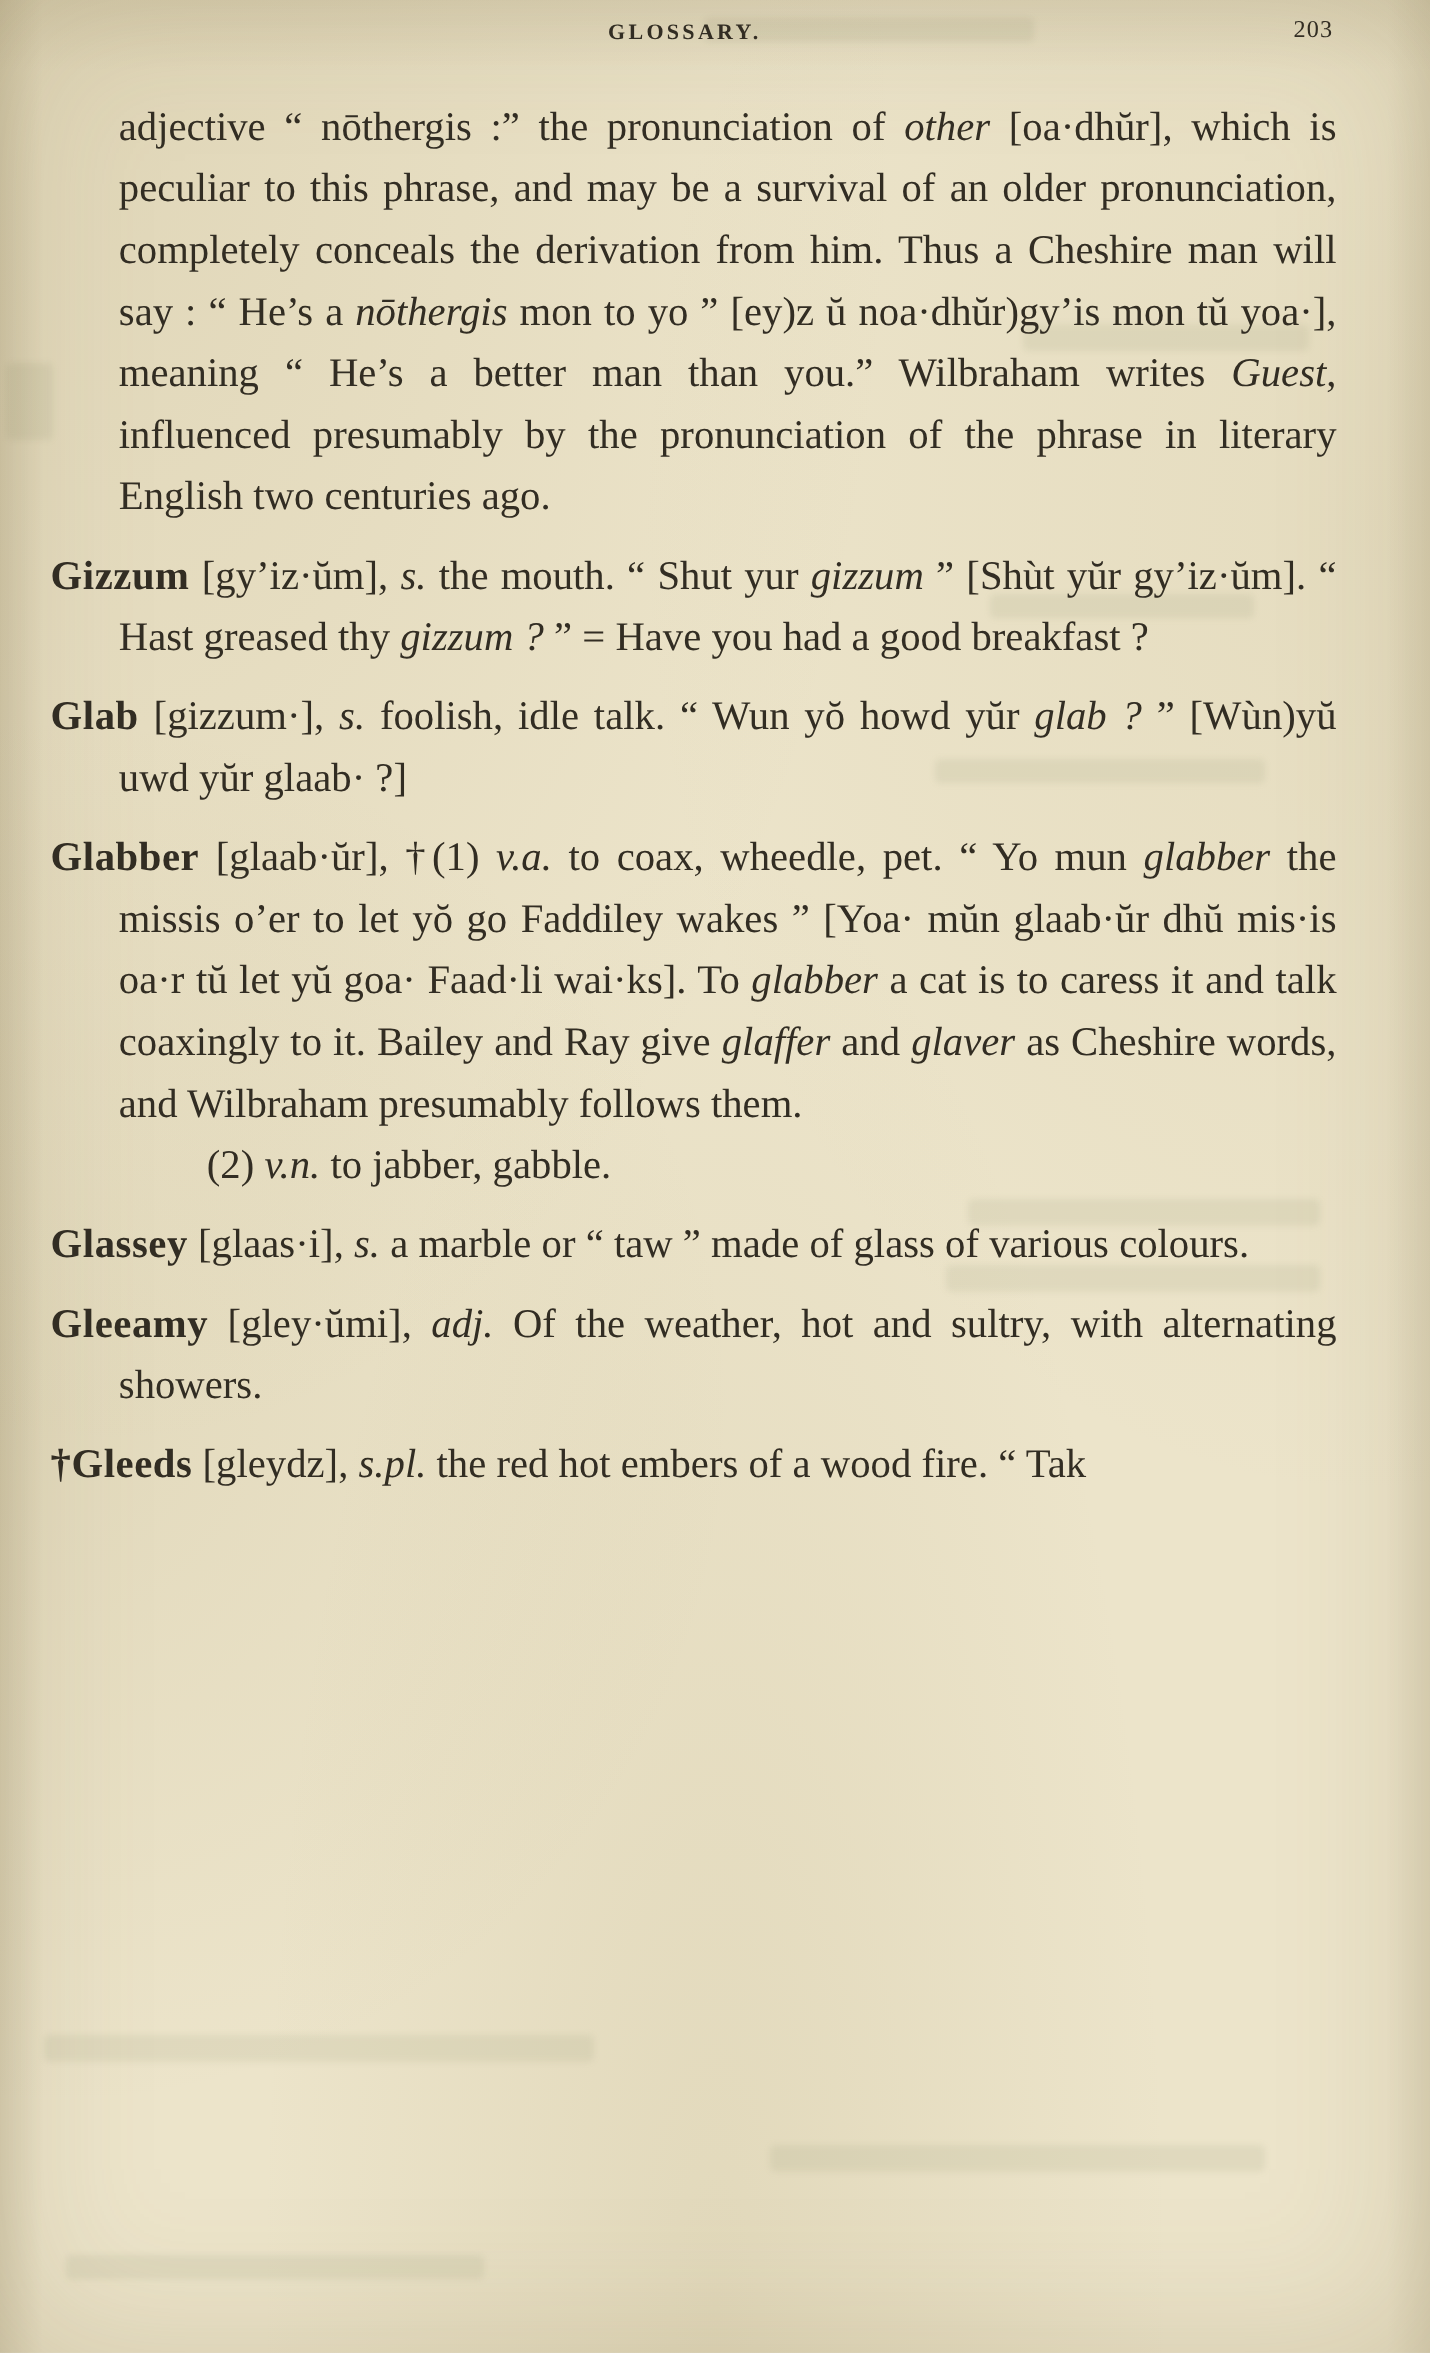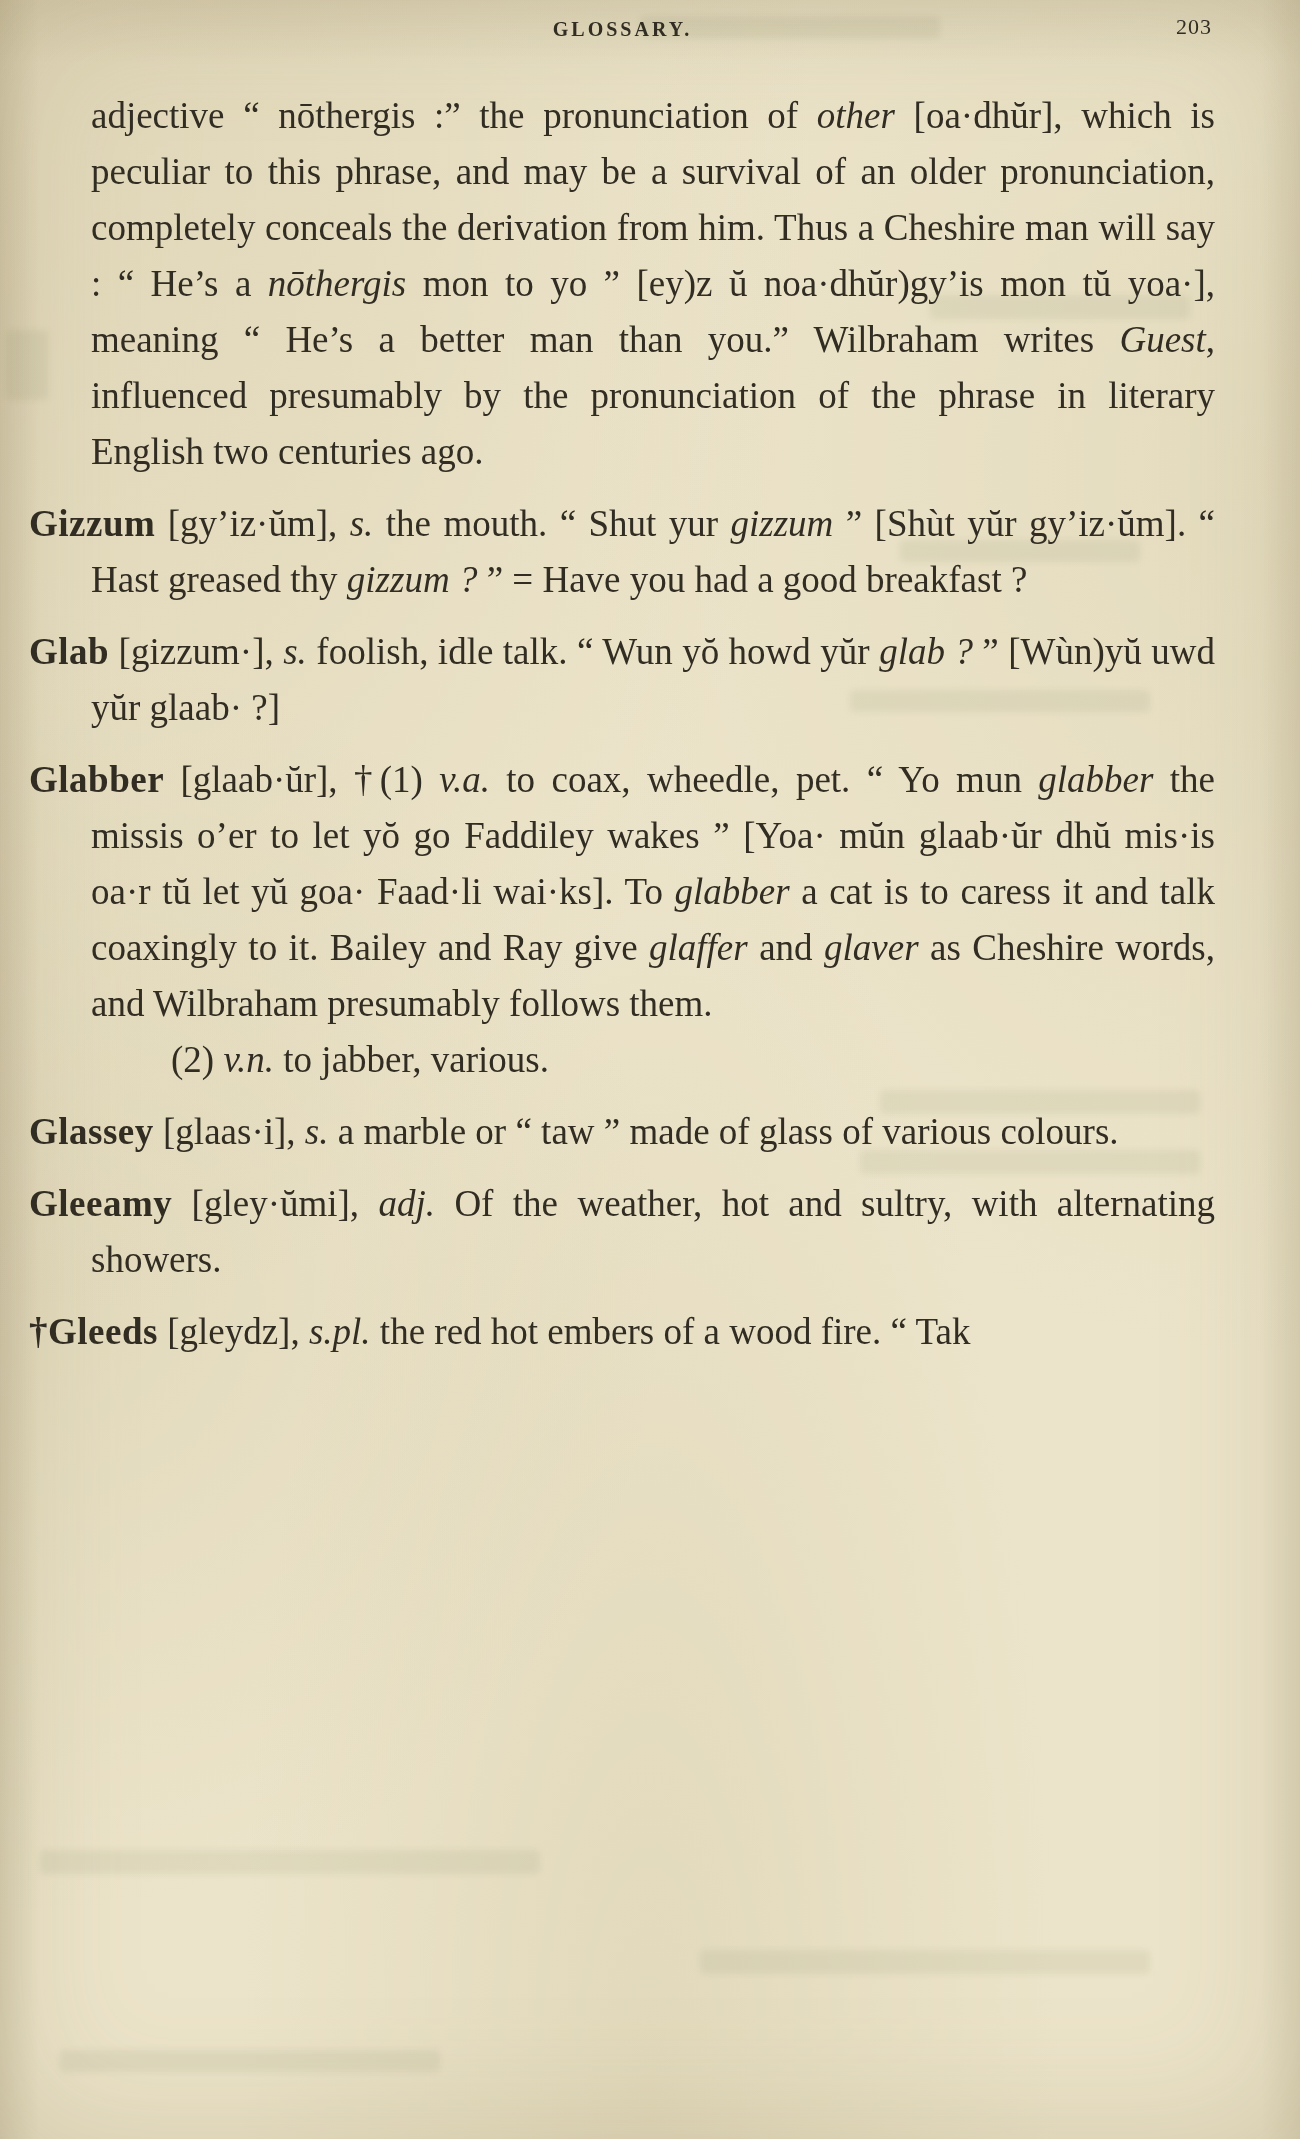--- a/index.html
+++ b/index.html
@@ -64,21 +64,21 @@
   .header .pagenum {
     position: absolute;
     right: 88px;
     top: 14px;
     font-size: 22px;
     letter-spacing: 1px;
   }
   .body-text {
     position: relative;
     z-index: 1;
-    padding: 8px 85px 0 29px;
+    padding: 8px 85px 0 46px;
     font-size: 37px;
     line-height: 56px;
     text-align: justify;
   }
   .para { margin: 0; }
   .para-continuation {
     padding-left: 62px;
     margin-top: 0;
   }
   .para-entry {
@@ -114,19 +114,19 @@
   <div class="header">
     <span class="title">GLOSSARY.</span>
     <span class="pagenum">203</span>
   </div>
 
   <div class="body-text">
       <p class="para para-continuation"><span class="seg-n">adjective “ nōthergis :” the pronunciation of </span><span class="seg-i">other</span><span class="seg-n"> [oa·dhŭr], which is peculiar to this phrase, and may be a survival of an older pronunciation, completely conceals the derivation from him. Thus a Cheshire man will say : “ He’s a </span><span class="seg-i">nōthergis</span><span class="seg-n"> mon to yo ” [ey)z ŭ noa·dhŭr)gy’is mon tŭ yoa·], meaning “ He’s a better man than you.” Wilbraham writes </span><span class="seg-i">Guest</span><span class="seg-n">, influenced presumably by the pronunciation of the phrase in literary English two centuries ago.</span></p>
       <p class="para para-entry"><span class="seg-b">Gizzum</span><span class="seg-n"> [gy’iz·ŭm], </span><span class="seg-i">s.</span><span class="seg-n"> the mouth. “ Shut yur </span><span class="seg-i">gizzum</span><span class="seg-n"> ” [Shùt yŭr gy’iz·ŭm]. “ Hast greased thy </span><span class="seg-i">gizzum ?</span><span class="seg-n"> ” = Have you had a good breakfast ?</span></p>
       <p class="para para-entry"><span class="seg-b">Glab</span><span class="seg-n"> [gizzum·], </span><span class="seg-i">s.</span><span class="seg-n"> foolish, idle talk. “ Wun yŏ howd yŭr </span><span class="seg-i">glab ?</span><span class="seg-n"> ” [Wùn)yŭ uwd yŭr glaab· ?]</span></p>
       <p class="para para-entry"><span class="seg-b">Glabber</span><span class="seg-n"> [glaab·ŭr], †(1) </span><span class="seg-i">v.a.</span><span class="seg-n"> to coax, wheedle, pet. “ Yo mun </span><span class="seg-i">glabber</span><span class="seg-n"> the missis o’er to let yŏ go Faddiley wakes ” [Yoa· mŭn glaab·ŭr dhŭ mis·is oa·r tŭ let yŭ goa· Faad·li wai·ks]. To </span><span class="seg-i">glabber</span><span class="seg-n"> a cat is to caress it and talk coaxingly to it. Bailey and Ray give </span><span class="seg-i">glaffer</span><span class="seg-n"> and </span><span class="seg-i">glaver</span><span class="seg-n"> as Cheshire words, and Wilbraham presumably follows them.</span></p>
-      <p class="para para-subentry"><span class="seg-n">(2) </span><span class="seg-i">v.n.</span><span class="seg-n"> to jabber, various.</span></p>
+      <p class="para para-subentry"><span class="seg-n">(2) </span><span class="seg-i">v.n.</span><span class="seg-n"> to jabber, gabble.</span></p>
       <p class="para para-entry"><span class="seg-b">Glassey</span><span class="seg-n"> [glaas·i], </span><span class="seg-i">s.</span><span class="seg-n"> a marble or “ taw ” made of glass of various colours.</span></p>
       <p class="para para-entry"><span class="seg-b">Gleeamy</span><span class="seg-n"> [gley·ŭmi], </span><span class="seg-i">adj.</span><span class="seg-n"> Of the weather, hot and sultry, with alternating showers.</span></p>
       <p class="para para-entry"><span class="seg-b">†Gleeds</span><span class="seg-n"> [gleydz], </span><span class="seg-i">s.pl.</span><span class="seg-n"> the red hot embers of a wood fire. “ Tak</span></p>
     </div>
 
 </div>
 
 </body></html>

